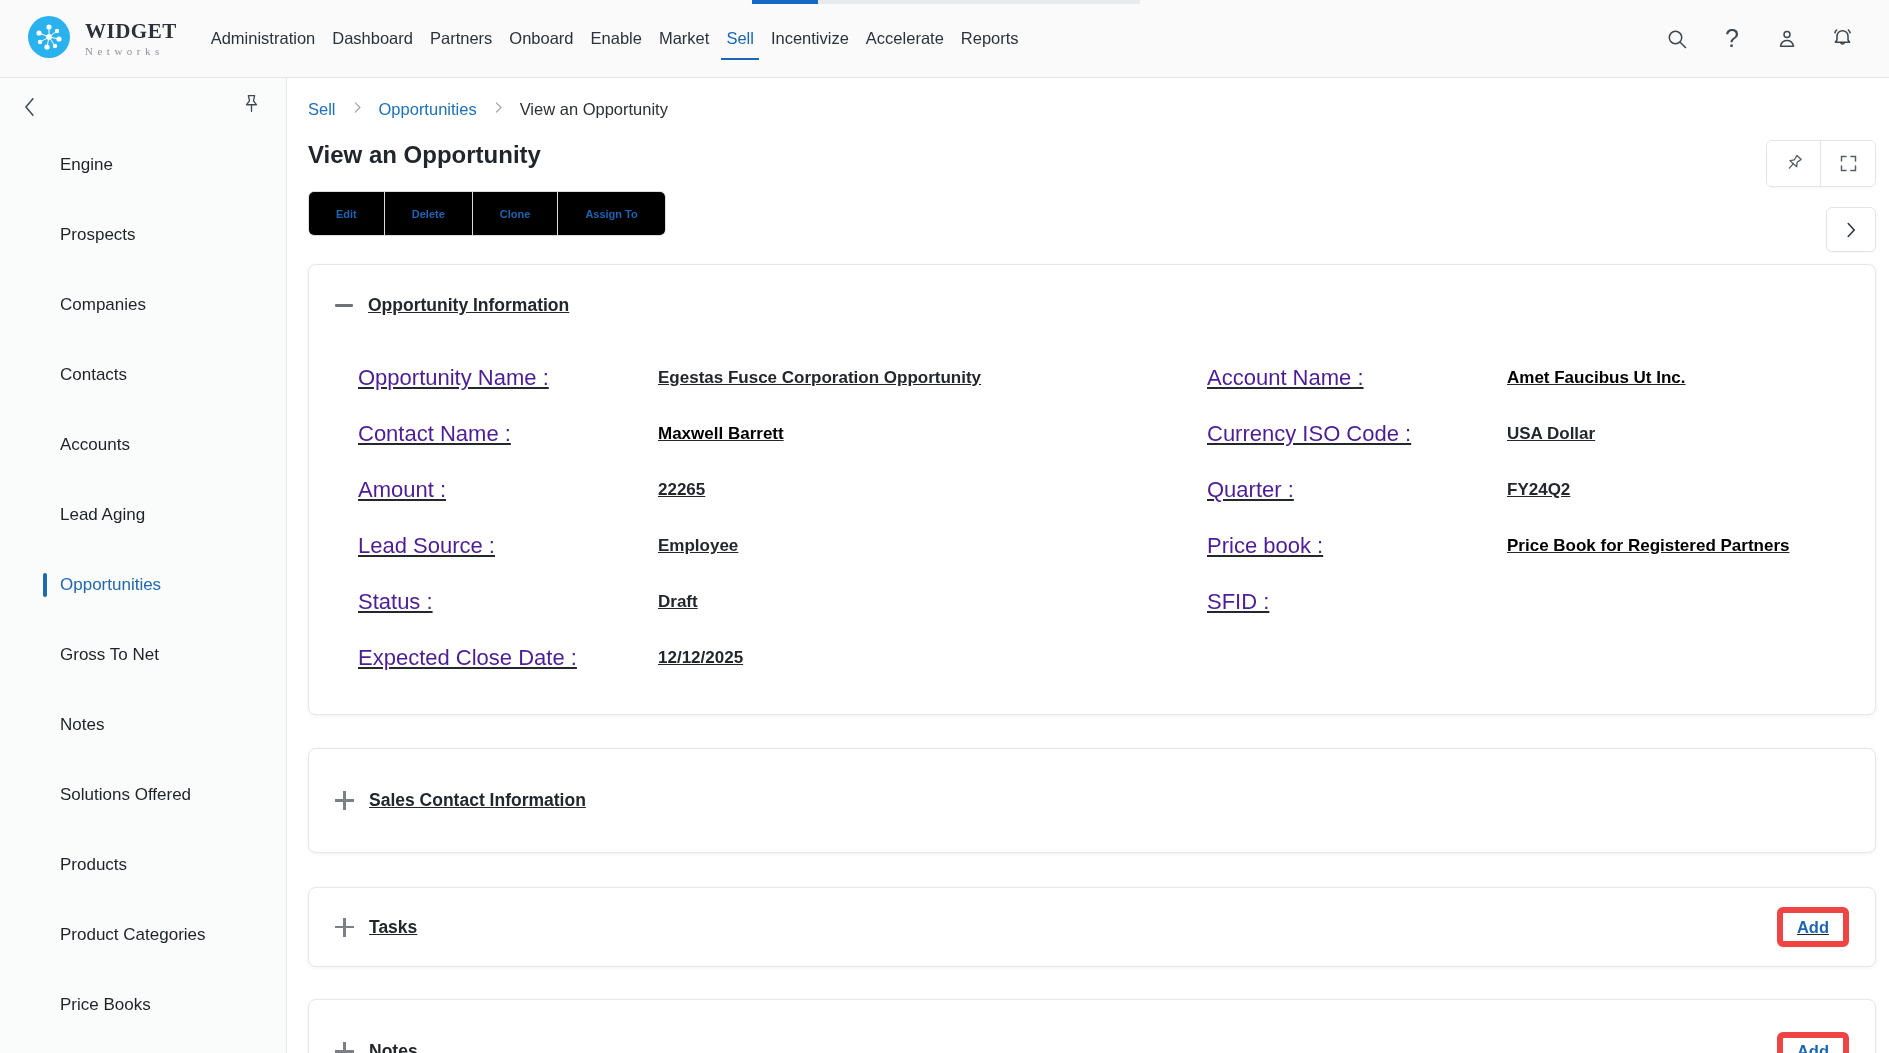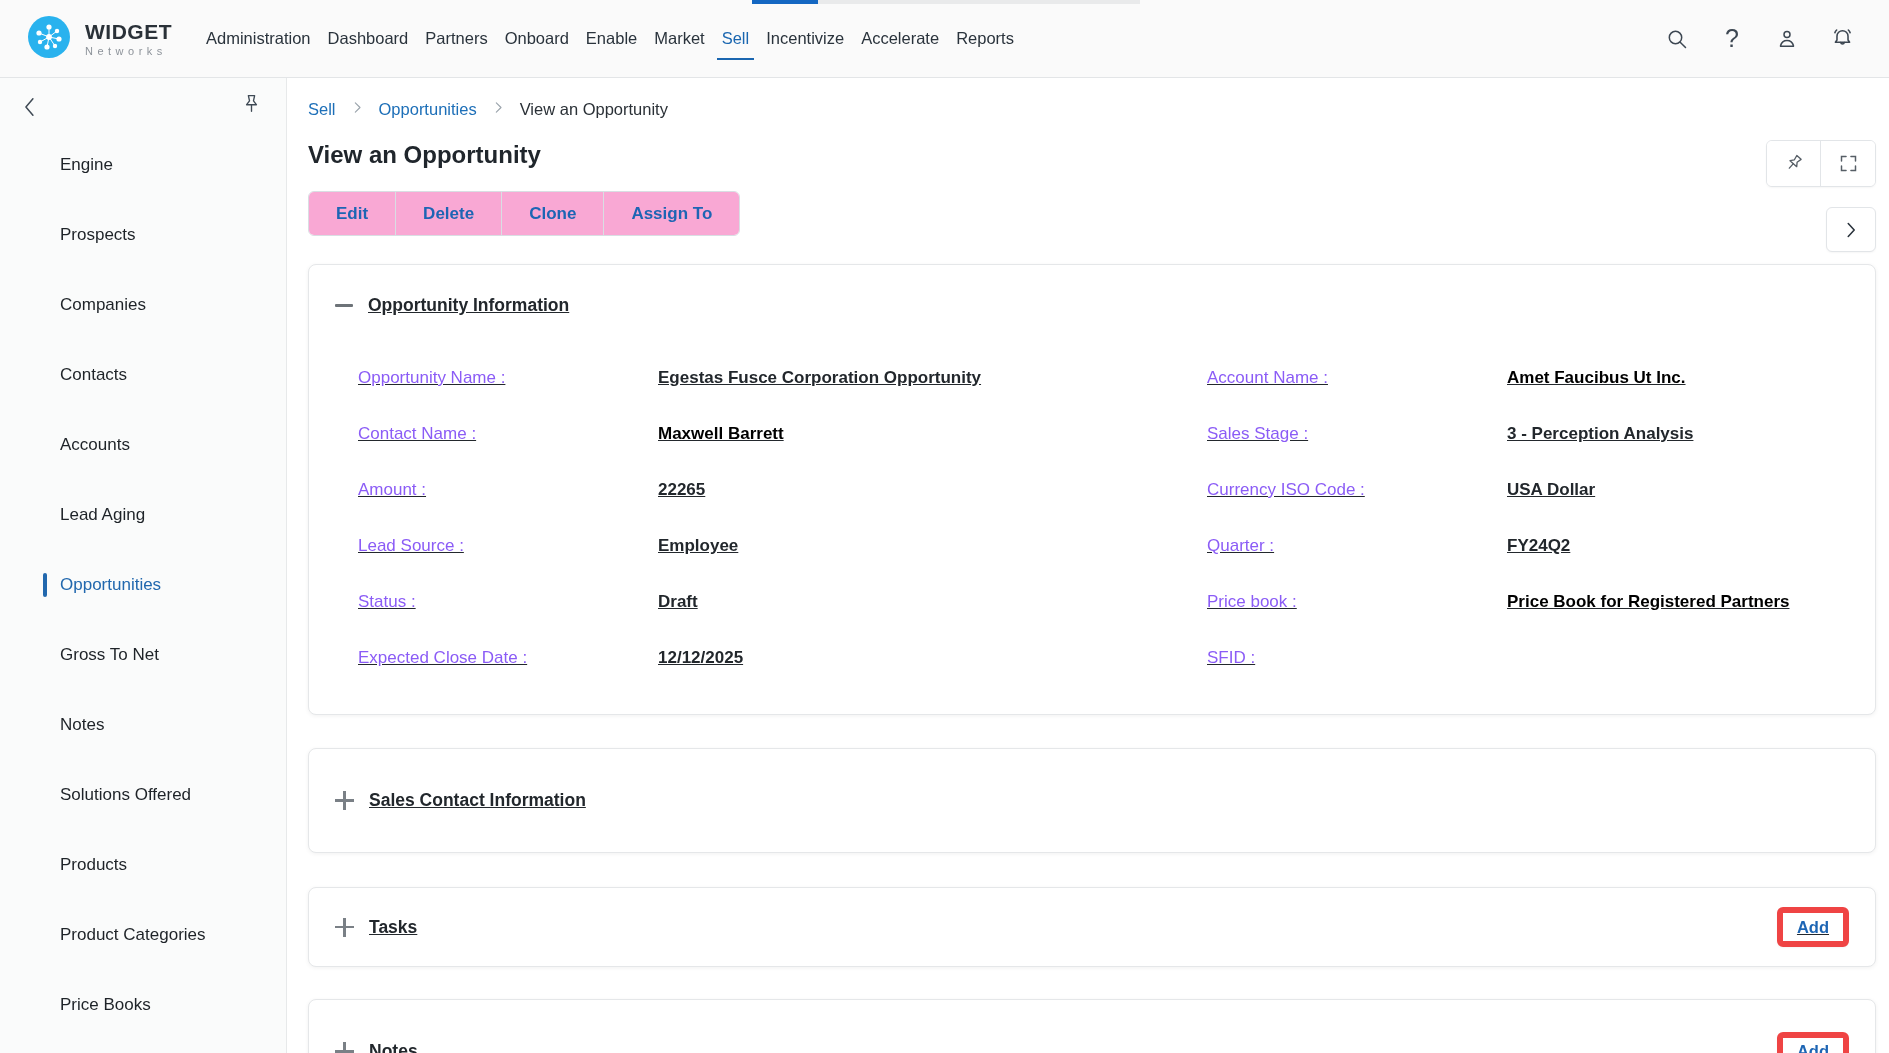--- a/index.html
+++ b/index.html
@@ -4,21 +4,21 @@
 <style>
   * { margin:0; padding:0; box-sizing:border-box; }
   html,body { width:1889px; height:1053px; overflow:hidden; background:#fff;
               font-family:"Liberation Sans", sans-serif; color:#23282d; }
   .app { position:relative; width:1889px; height:1053px; }
 
   
   .header { position:absolute; top:0; left:0; right:0; height:78px; background:#fafafa;
             border-bottom:1px solid #e3e5e7; display:flex; align-items:center; padding:0 26px; z-index:5; }
   .brand { display:flex; align-items:center; gap:13px; }
-  .brand-text { display:flex; flex-direction:column; line-height:1; }
+  .brand-text { display:flex; flex-direction:column; line-height:1;font-family:Liberation Serif, serif; }
   .brand-name { font-size:21px; font-weight:800; letter-spacing:.5px; color:#2a3138; }
   .brand-tagline { font-size:11px; letter-spacing:4.5px; color:#8d939a; margin-top:4px; }
   .topnav { display:flex; column-gap:13px; margin-left:32px; }
   .nav-item { position:relative; font-size:16.5px; color:#2a333c; padding:6px 2px; cursor:pointer; text-decoration:none; }
   .nav-item.active { color:#1a66b0; }
   .nav-item.active::after { content:""; position:absolute; left:-3px; right:-3px; bottom:-6px; height:2.5px; background:#1a66b0; }
   .header-icons { margin-left:auto; display:flex; align-items:center; gap:29px; margin-right:8px; color:#3d4752; }
   .hicon { width:26px; height:26px; display:flex; align-items:center; justify-content:center; cursor:pointer; }
   .help-glyph { font-size:25px; color:#3d4752; font-weight:400; }
   .nav-scrollbar { position:absolute; top:0; left:752px; width:388px; height:4px; background:#e9eaeb; }
@@ -38,22 +38,22 @@
   
   .content { position:absolute; top:78px; left:287px; right:0; bottom:0; background:#fff;
              padding:0 13px 0 21px; overflow:hidden; }
   .breadcrumb { display:flex; align-items:center; gap:14px; margin-top:22px; font-size:16.5px; }
   .crumb-link { color:#1d6fb8; cursor:pointer; text-decoration:none; }
   .crumb-current { color:#2b3137; }
   .page-title { margin-top:22px; font-size:24px; font-weight:700; color:#20262c; }
 
   .toolbar-row { margin-top:22px; height:45px; display:flex; align-items:center; }
   .btn-group { display:flex; background:#fff; border:1px solid #d9dee3; border-radius:6px; overflow:hidden; }
-  .group-btn { background:#f9a8d4; border:none; border-right:1px solid #d9dee3; padding:0 27px; height:43px;
-               font-family:inherit; font-size:17px; font-weight:600; color:#1d65b4; cursor:pointer; }
+  .group-btn { background:#000000; border:none; border-right:1px solid #d9dee3; padding:0 27px; height:43px;
+               font-family:inherit; font-size:11px; font-weight:600; color:#1d65b4; cursor:pointer; }
   .group-btn:last-child { border-right:none; }
 
   .pinexpand-group { position:absolute; top:62px; right:13px; display:flex; background:#fff;
                border:1px solid #e2e5e8; border-radius:6px; overflow:hidden; box-shadow:0 1px 2px rgba(0,0,0,.04); }
   .icon-btn { width:54px; height:45px; display:flex; align-items:center; justify-content:center;
                background:#fff; border:none; border-right:1px solid #e2e5e8; color:#565e66; cursor:pointer; }
   .icon-btn:last-child { border-right:none; }
   .next-btn { position:absolute; top:129px; right:13px; width:50px; height:45px; background:#fff;
                border:1px solid #e2e5e8; border-radius:6px; display:flex; align-items:center;
                justify-content:center; color:#2a333c; cursor:pointer; box-shadow:0 1px 2px rgba(0,0,0,.04); }
@@ -62,21 +62,21 @@
   .info-card { margin-top:28px; padding:30px 26px 28px 26px; }
   .card-head { display:flex; align-items:center; gap:15px; }
   .minus-icon { width:18px; height:2.6px; background:#6d7378; border-radius:1px; }
   .plus-icon { position:relative; width:19px; height:19px; }
   .plus-icon::before { content:""; position:absolute; left:0; top:8.2px; width:19px; height:2.6px; background:#7a8086; }
   .plus-icon::after  { content:""; position:absolute; left:8.2px; top:0; width:2.6px; height:19px; background:#7a8086; }
   .card-title { font-size:17.5px; font-weight:700; color:#22272c; }
 
   .fields { display:grid; grid-template-columns:849px 1fr; margin-top:34px; padding-left:23px; }
   .fcol .field { display:flex; align-items:center; height:56px; }
-  .flabel { width:300px; flex:0 0 300px; font-size:17px; color:#8b5cf6; }
+  .flabel { width:300px; flex:0 0 300px; font-size:22px; color:#4c1d95; }
   .fvalue { font-size:17px; font-weight:700; color:#22272c; }
   .fvalue.link { color:#000000; cursor:pointer; }
 
   .section-card { margin-top:33px; height:105px; display:flex; align-items:center; padding:0 26px; }
   .section-card.tasks { margin-top:34px; height:80px; }
   .section-card.notes { margin-top:32px; }
   .section-head { display:flex; align-items:center; gap:15px; }
   .add-btn { margin-left:auto; width:72px; height:40px; background:#fff; border:6px solid #ef4444;
              border-radius:6px; font-family:inherit; font-size:16.5px; font-weight:600; color:#1d65b4;
              cursor:pointer; box-shadow:0 1px 2px rgba(0,0,0,.04); }
@@ -284,24 +284,20 @@
             <span class="fvalue">12/12/2025</span>
           </div>
         </div>
 
         <div class="fcol">
           <div class="field">
             <span class="flabel">Account Name :</span>
             <span class="fvalue link">Amet Faucibus Ut Inc.</span>
           </div>
           <div class="field">
-            <span class="flabel">Sales Stage :</span>
-            <span class="fvalue">3 - Perception Analysis</span>
-          </div>
-          <div class="field">
             <span class="flabel">Currency ISO Code :</span>
             <span class="fvalue">USA Dollar</span>
           </div>
           <div class="field">
             <span class="flabel">Quarter :</span>
             <span class="fvalue">FY24Q2</span>
           </div>
           <div class="field">
             <span class="flabel">Price book :</span>
             <span class="fvalue link">Price Book for Registered Partners</span>

